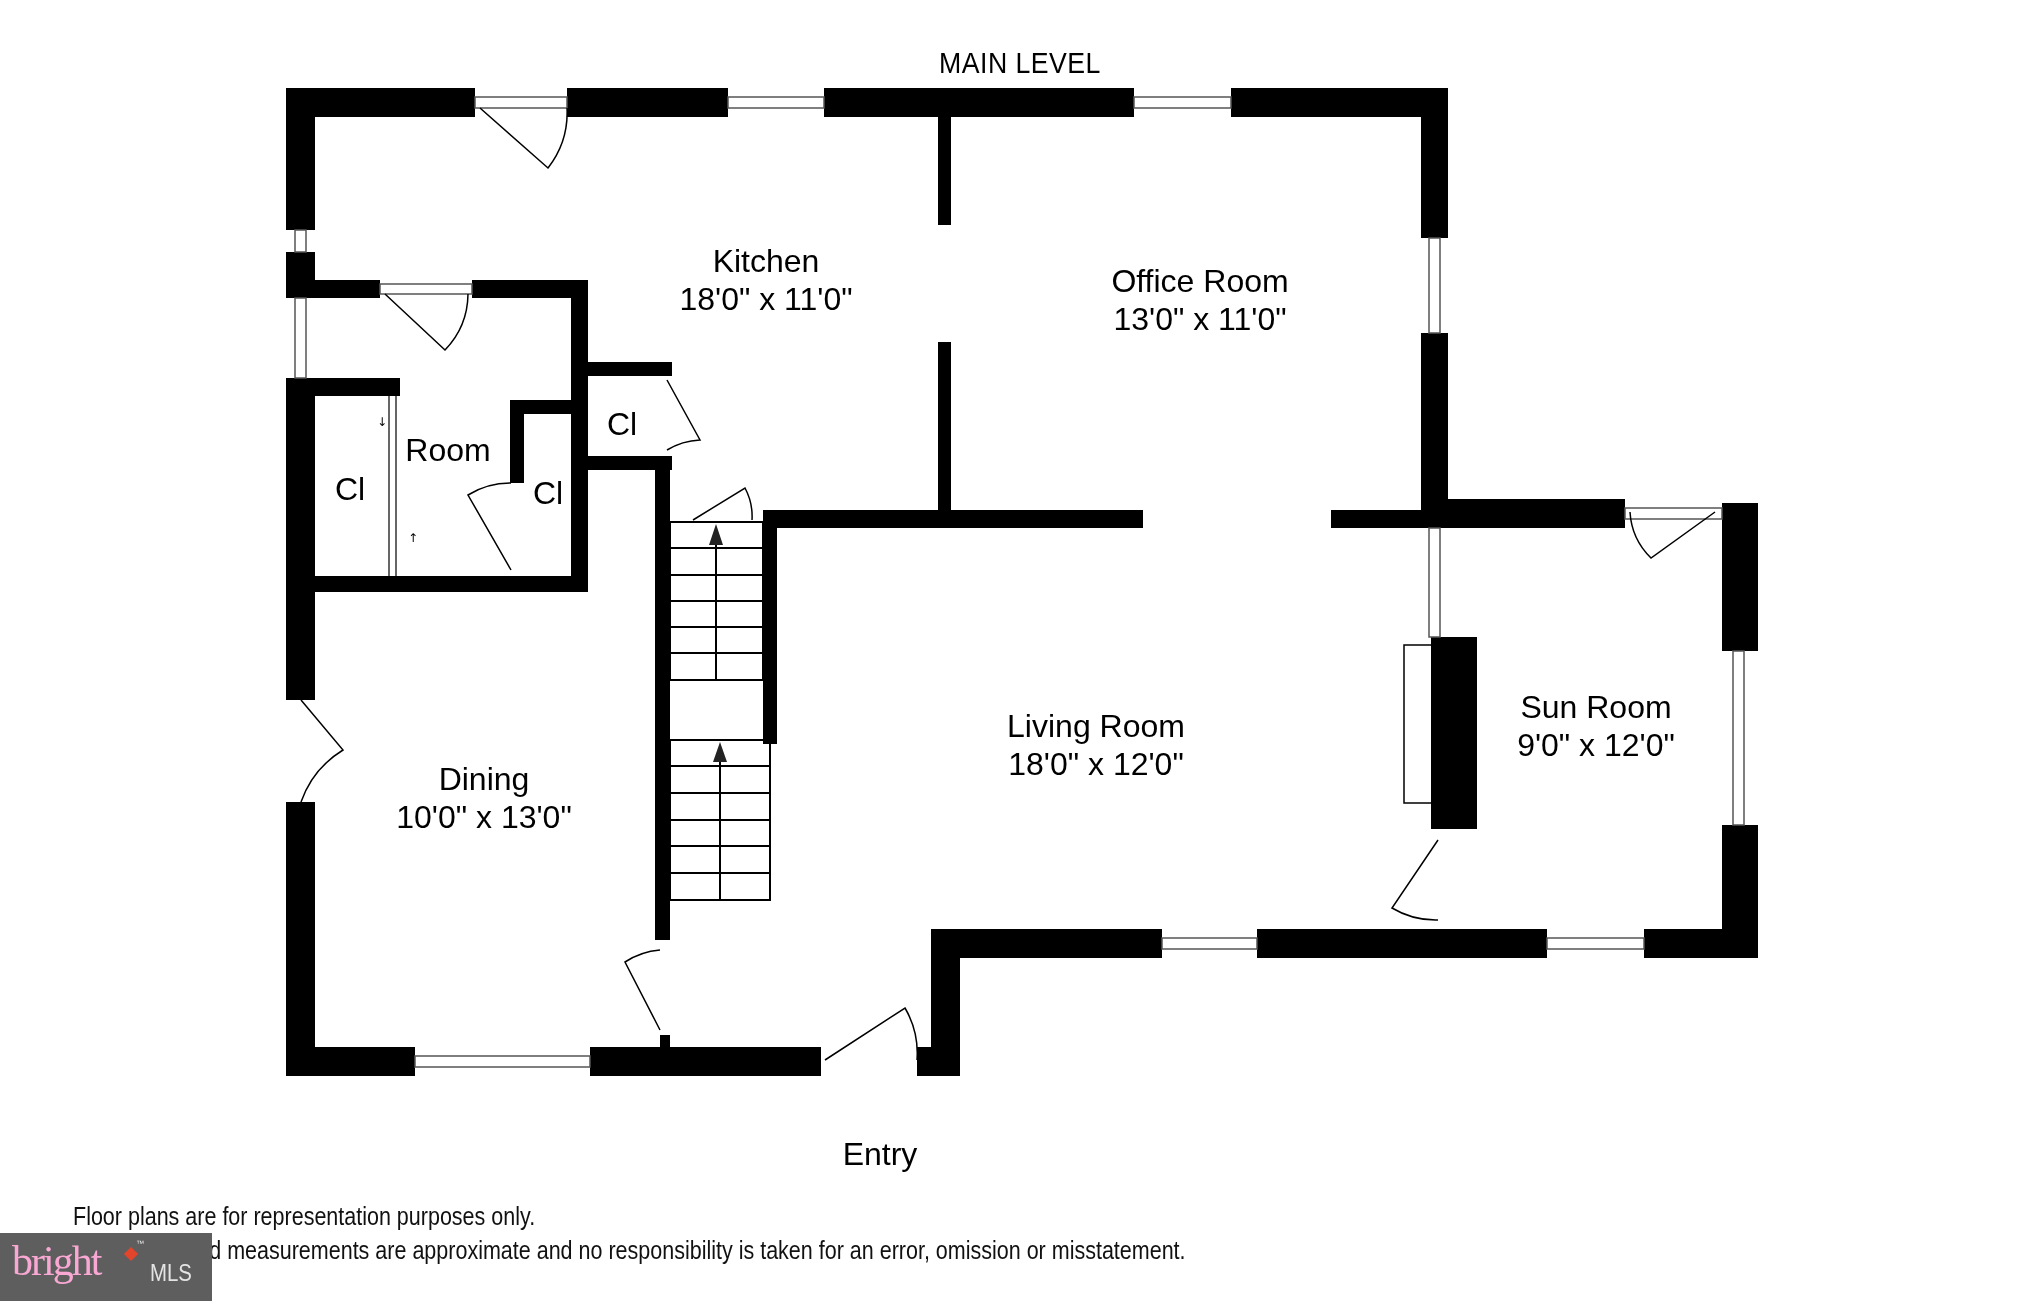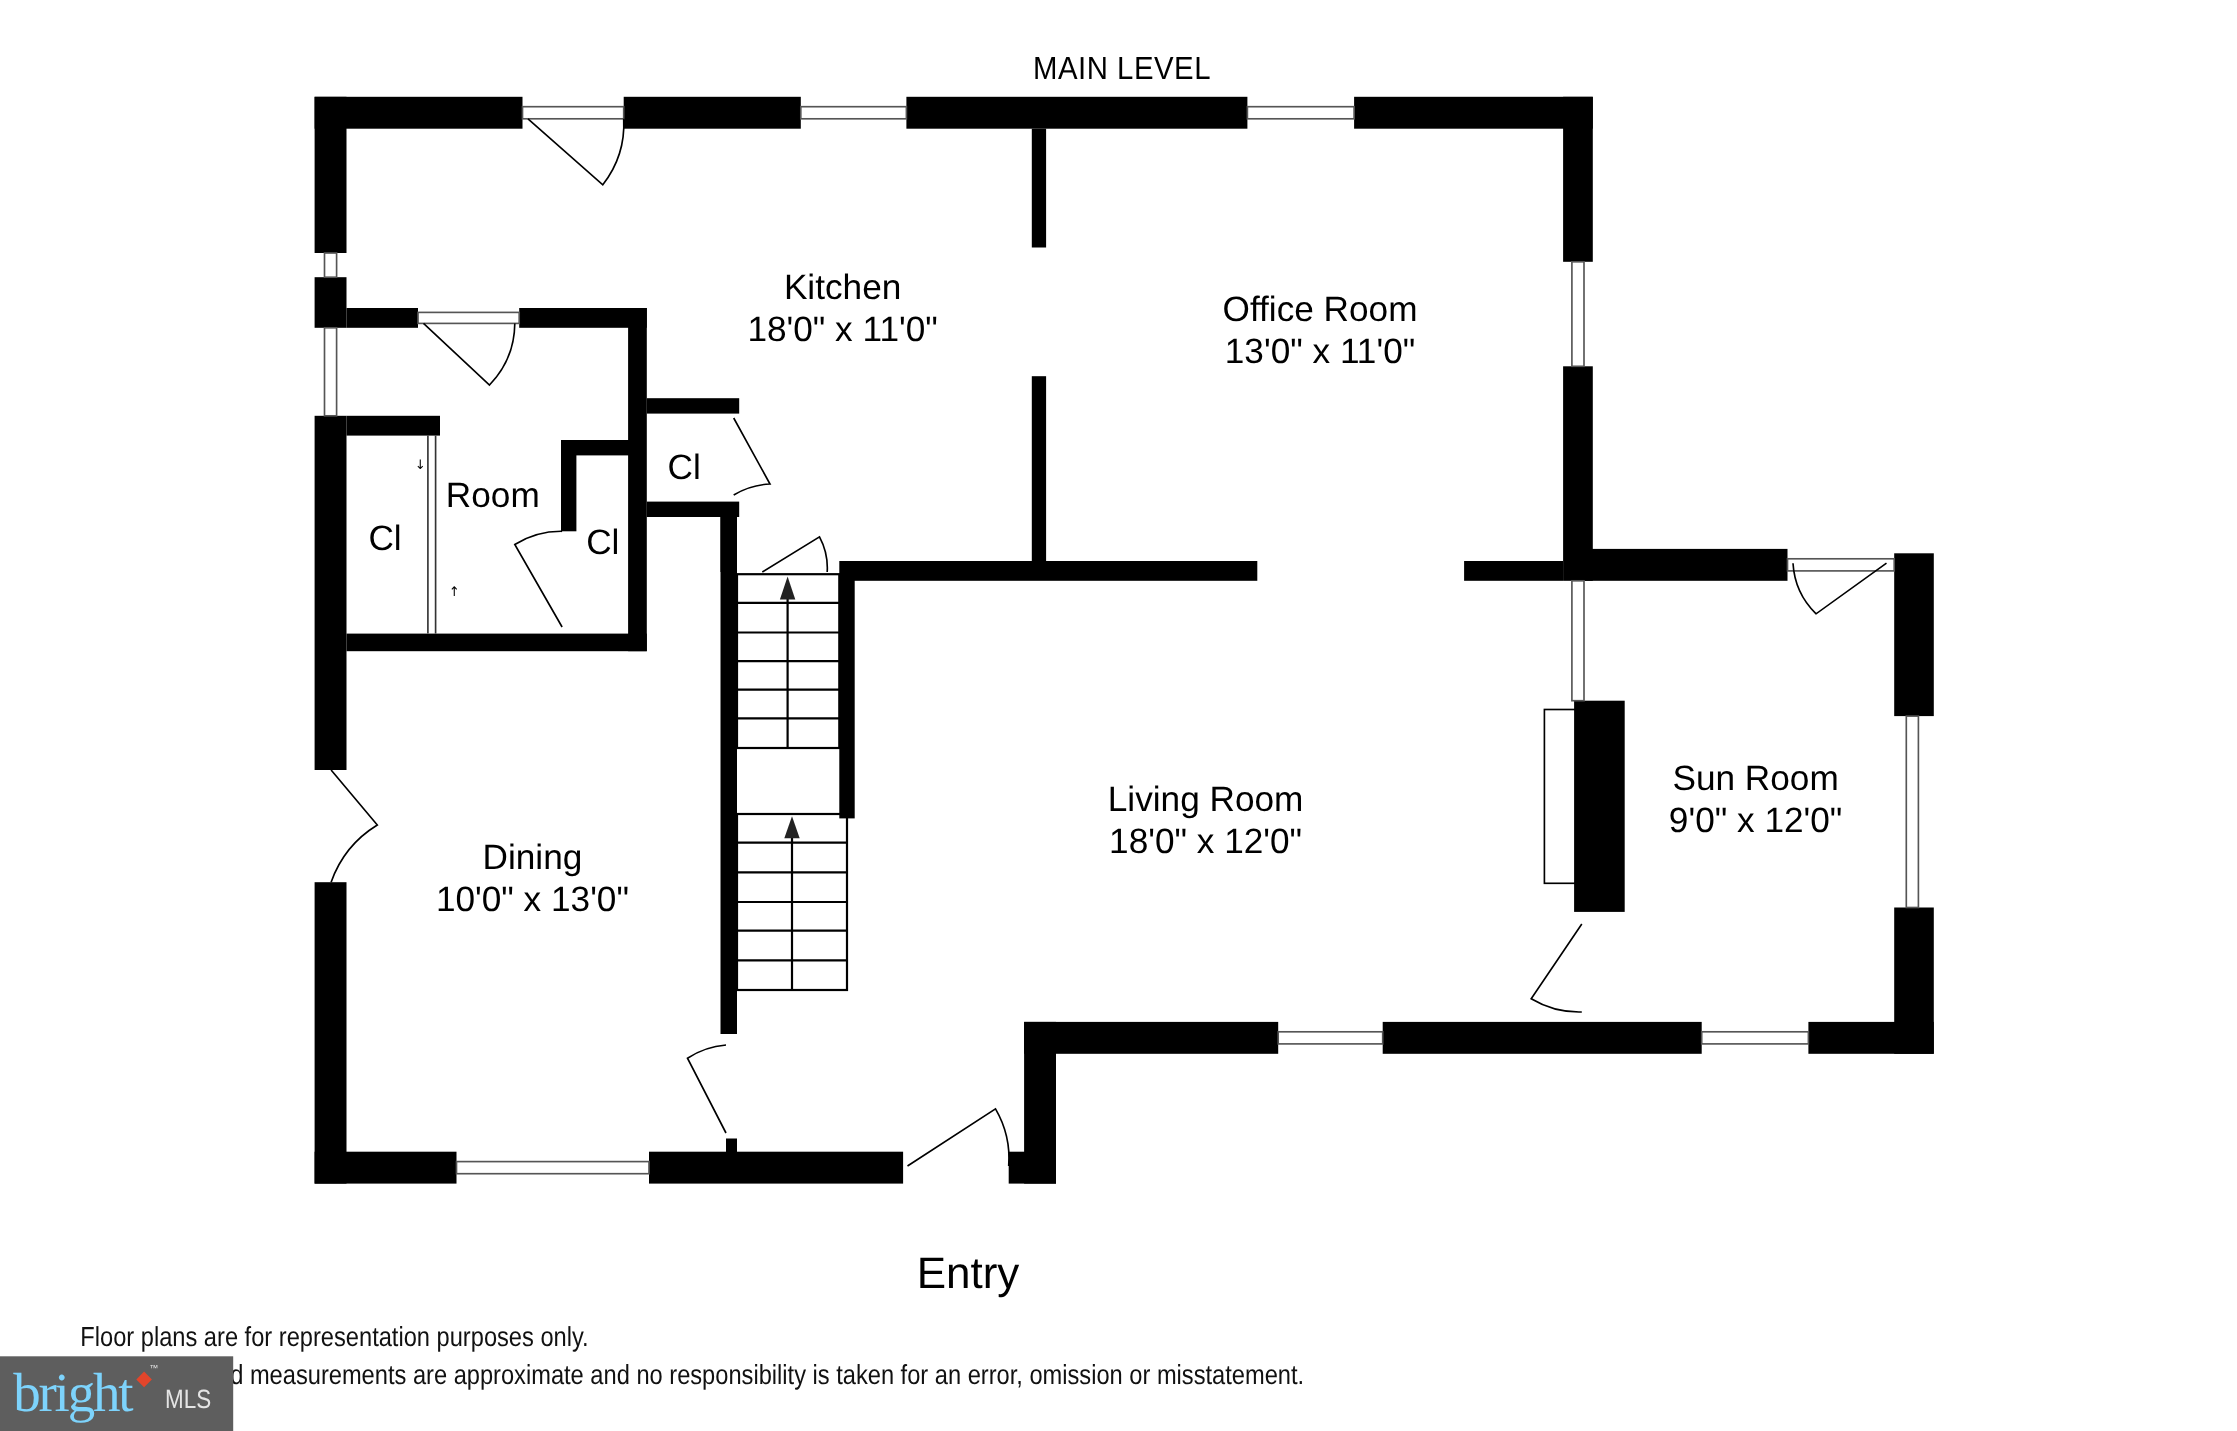--- a/index.html
+++ b/index.html
@@ -2,24 +2,24 @@
 <html><head>
 <meta charset="utf-8">
 <style>
   html,body{margin:0;padding:0;background:#fff;}
   body{width:2034px;height:1301px;position:relative;overflow:hidden;font-family:"Liberation Sans",sans-serif;}
   #plan{position:absolute;left:0;top:0;}
   .lbl{position:absolute;color:#000;text-align:center;font-family:"Liberation Sans",sans-serif;white-space:nowrap;transform:translateX(-50%);}
   .room-name{font-size:32px;line-height:38px;}
   .room-dim{font-size:32px;line-height:38px;}
   .title{position:absolute;left:1020px;top:47px;font-size:29px;transform:translateX(-50%) scaleX(.92);letter-spacing:.5px;}
-  .entry{position:absolute;left:880px;top:1136px;font-size:40px;transform:translateX(-50%);}
+  .entry{position:absolute;left:880px;top:1136px;font-size:32px;transform:translateX(-50%);}
   .disc{position:absolute;left:73px;font-size:25px;color:#111;transform-origin:left top;transform:scaleX(.86);white-space:nowrap;}
   .logo{position:absolute;left:0;top:1233px;width:212px;height:68px;background:#5e5e5e;}
-  .logo .b{position:absolute;left:12px;top:4px;font-family:"Liberation Serif",serif;font-size:50px;color:#7dd3fc;letter-spacing:-2px;}
+  .logo .b{position:absolute;left:12px;top:4px;font-family:"Liberation Serif",serif;font-size:42px;color:#f9a8d4;letter-spacing:-2px;}
   .logo .m{position:absolute;left:150px;top:26px;font-size:24px;color:#e4e4e4;transform:scaleX(.85);transform-origin:left top;}
   .logo .tm{position:absolute;left:136px;top:6px;font-size:8px;color:#e4e4e4;}
   .logo .d{position:absolute;left:126px;top:16px;width:10px;height:10px;background:#e2452b;transform:rotate(45deg);}
 </style>
 </head>
 <body>
 
 <svg id="plan" width="2034" height="1301" viewBox="0 0 2034 1301">
   <g fill="#000">
 

